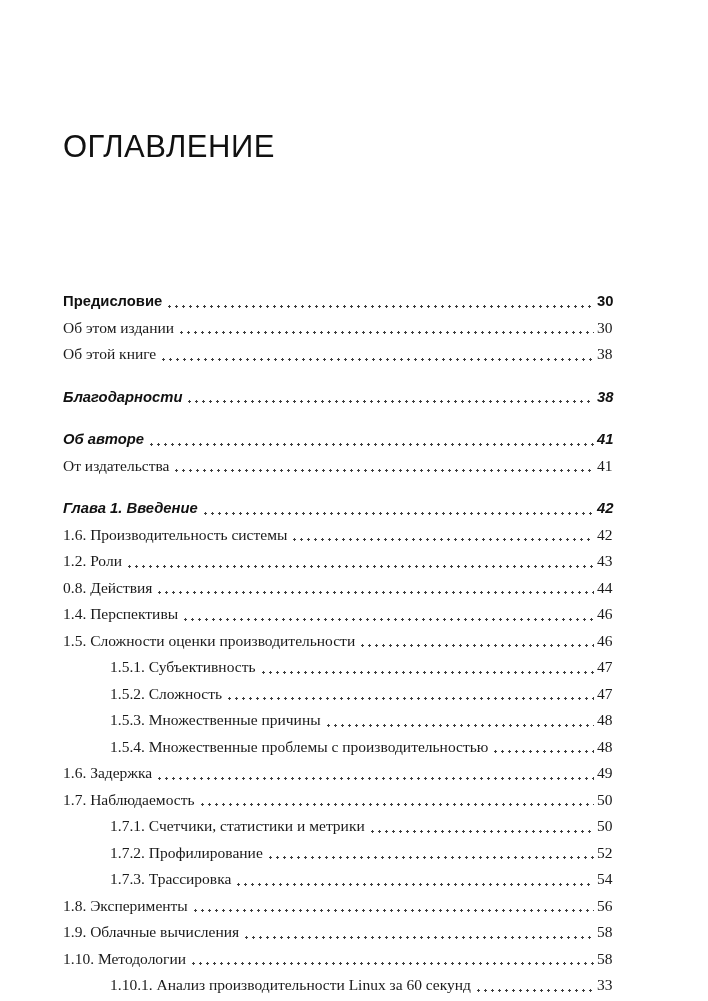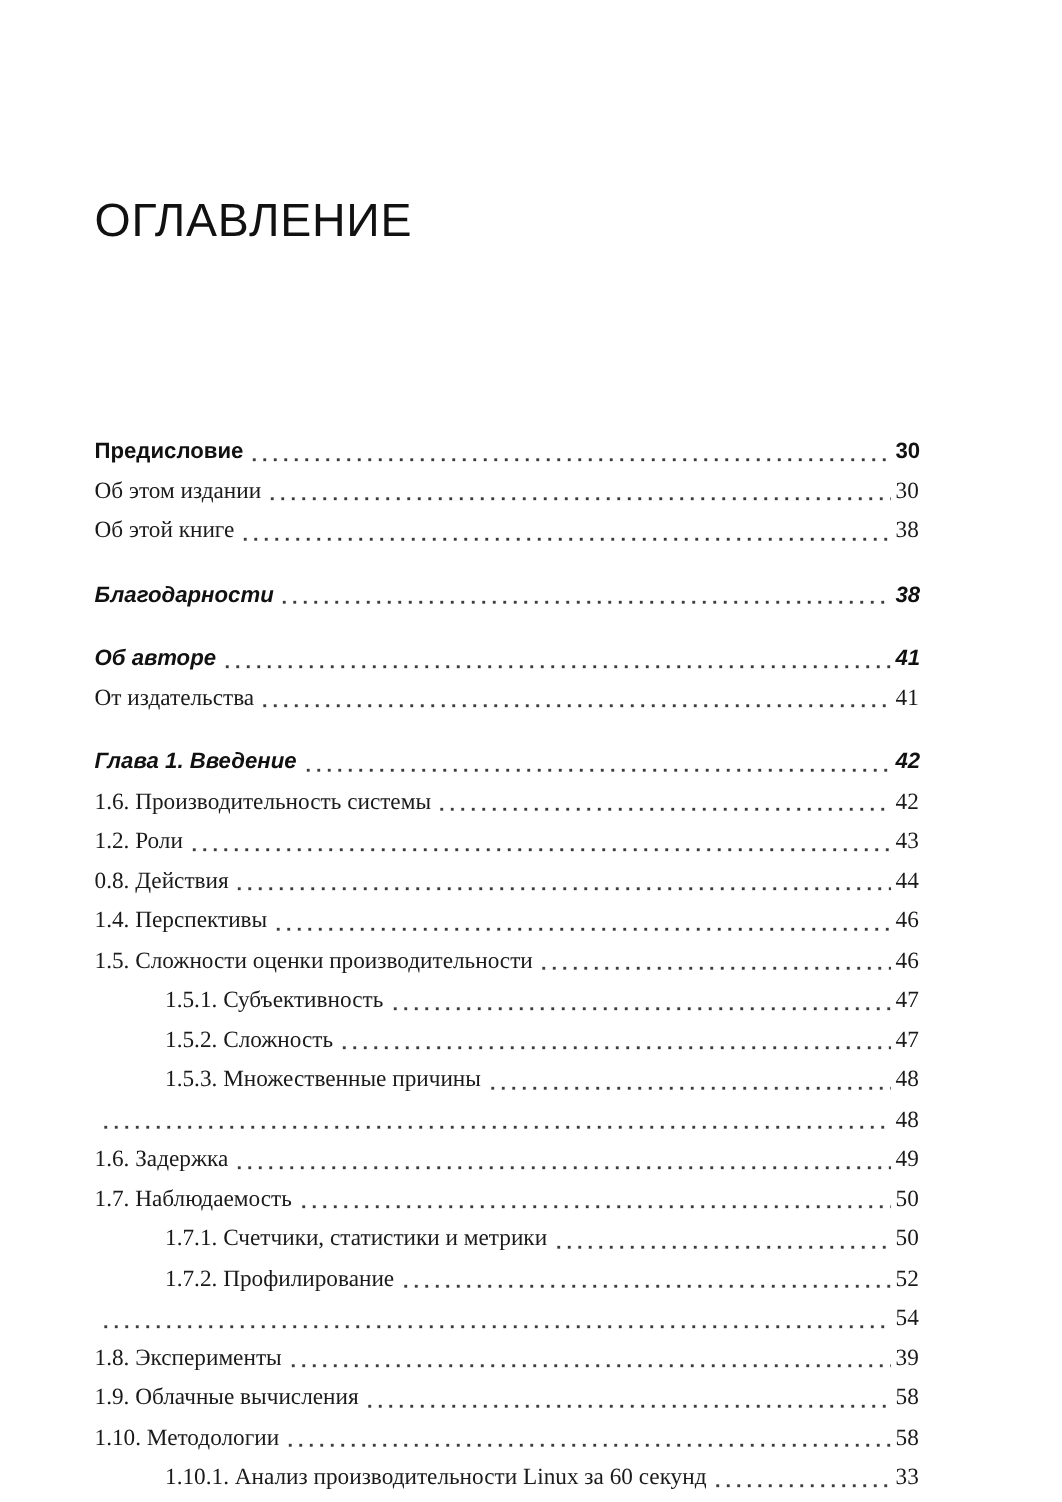--- a/index.html
+++ b/index.html
@@ -148,20 +148,21 @@
     <span class="toc-label">1.5.2. Сложность</span>
     <span class="leader"></span>
     <span class="toc-page">47</span>
   </div>
       <div class="toc-row indent-1">
     <span class="toc-label">1.5.3. Множественные причины</span>
     <span class="leader"></span>
     <span class="toc-page">48</span>
   </div>
       <div class="toc-row indent-1">
+    <span class="toc-label">1.5.4. Множественные проблемы с производительностью</span>
     <span class="leader"></span>
     <span class="toc-page">48</span>
   </div>
       <div class="toc-row">
     <span class="toc-label">1.6. Задержка</span>
     <span class="leader"></span>
     <span class="toc-page">49</span>
   </div>
       <div class="toc-row">
     <span class="toc-label">1.7. Наблюдаемость</span>
@@ -172,27 +173,28 @@
     <span class="toc-label">1.7.1. Счетчики, статистики и метрики</span>
     <span class="leader"></span>
     <span class="toc-page">50</span>
   </div>
       <div class="toc-row indent-1">
     <span class="toc-label">1.7.2. Профилирование</span>
     <span class="leader"></span>
     <span class="toc-page">52</span>
   </div>
       <div class="toc-row indent-1">
+    <span class="toc-label">1.7.3. Трассировка</span>
     <span class="leader"></span>
     <span class="toc-page">54</span>
   </div>
       <div class="toc-row">
     <span class="toc-label">1.8. Эксперименты</span>
     <span class="leader"></span>
-    <span class="toc-page">39</span>
+    <span class="toc-page">56</span>
   </div>
       <div class="toc-row">
     <span class="toc-label">1.9. Облачные вычисления</span>
     <span class="leader"></span>
     <span class="toc-page">58</span>
   </div>
       <div class="toc-row">
     <span class="toc-label">1.10. Методологии</span>
     <span class="leader"></span>
     <span class="toc-page">58</span>

